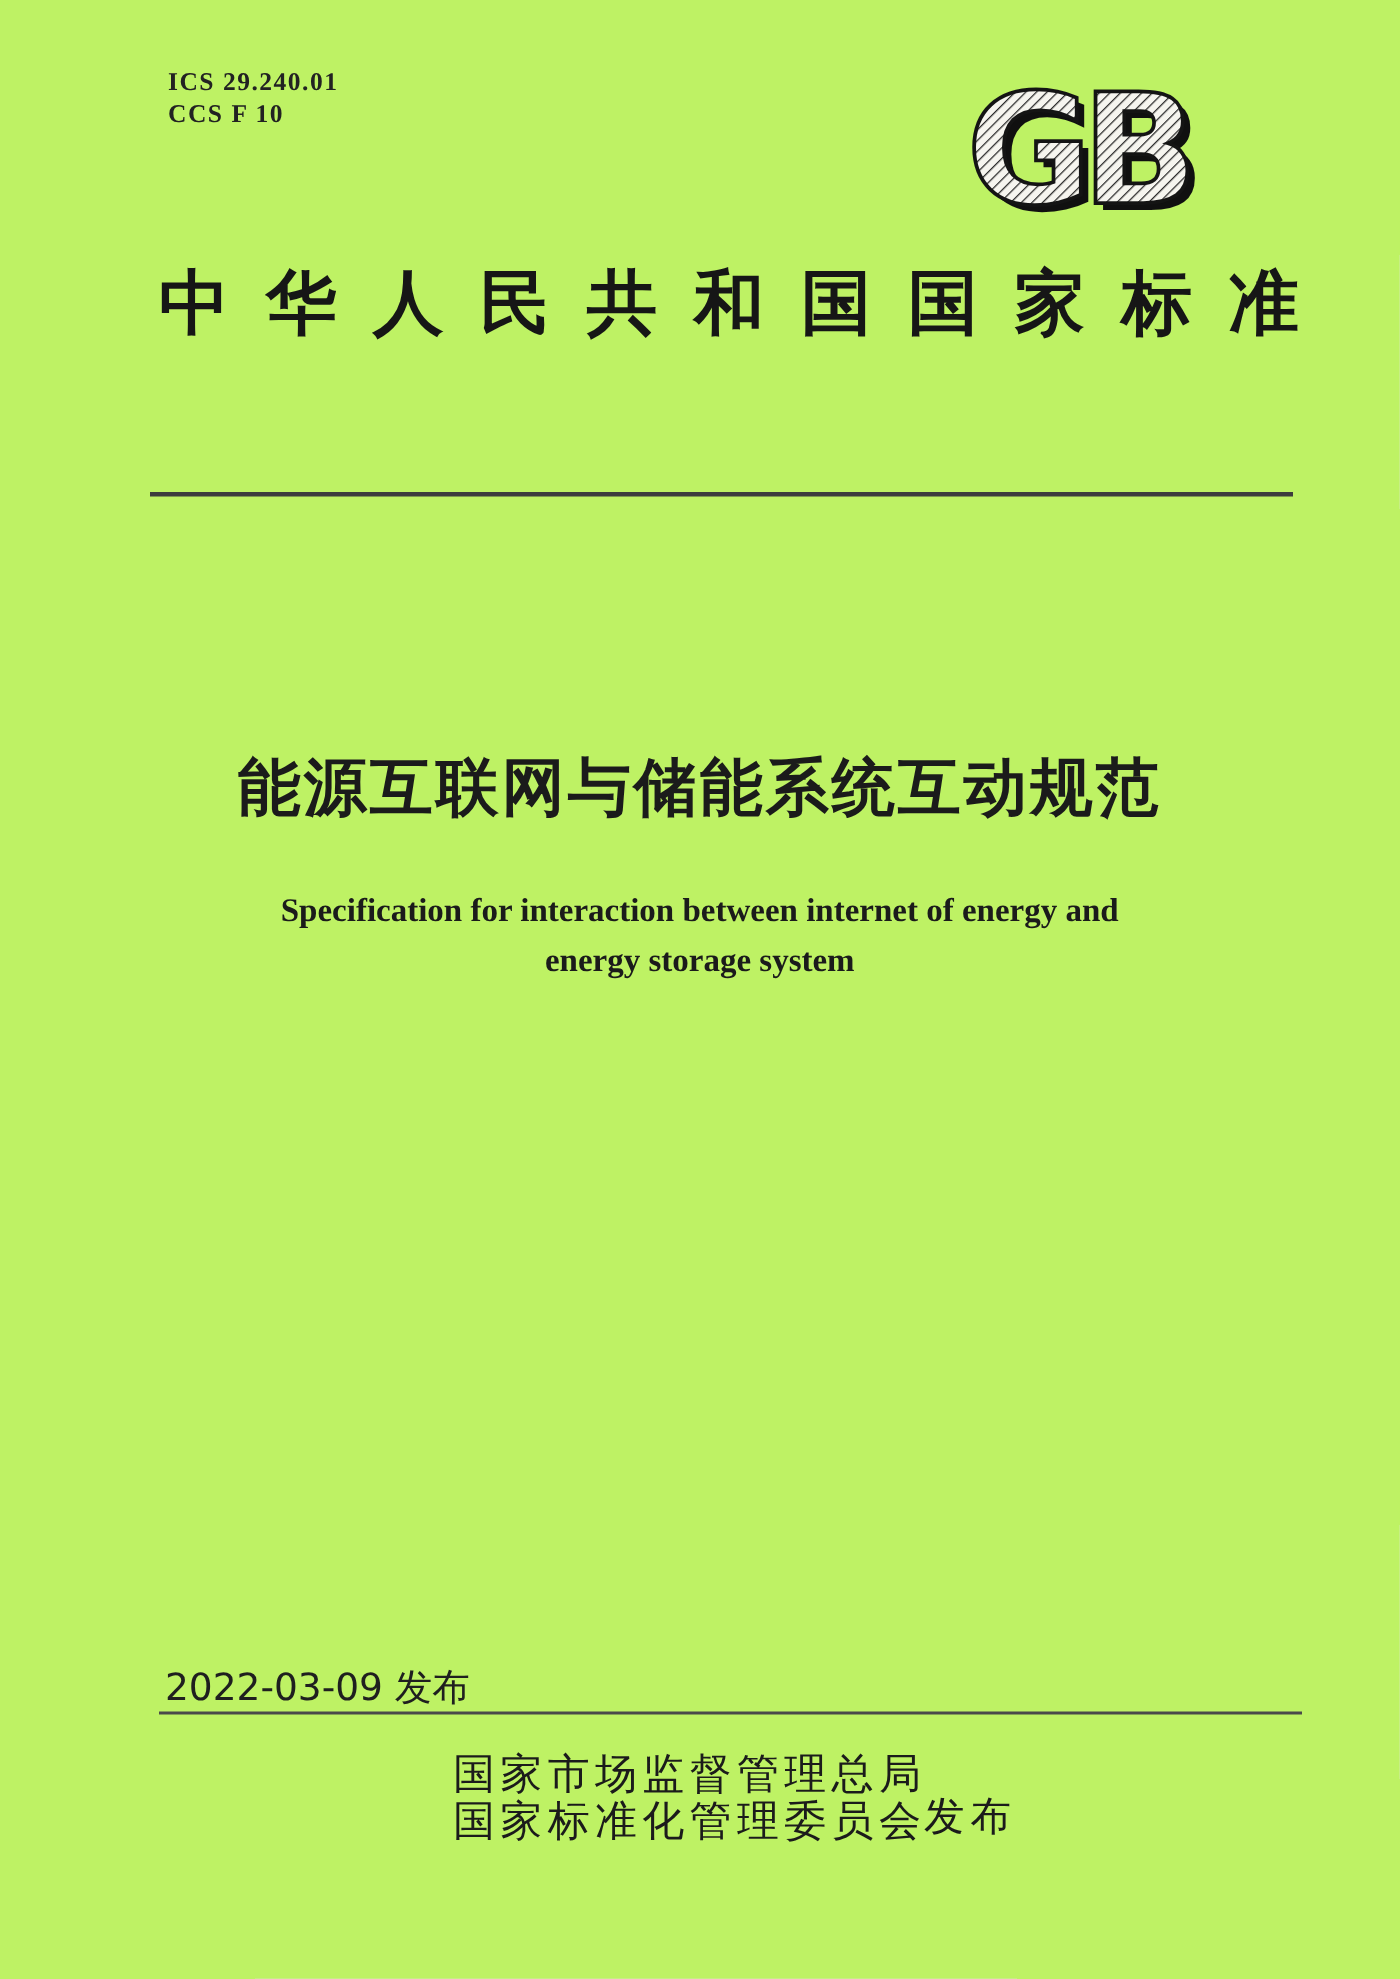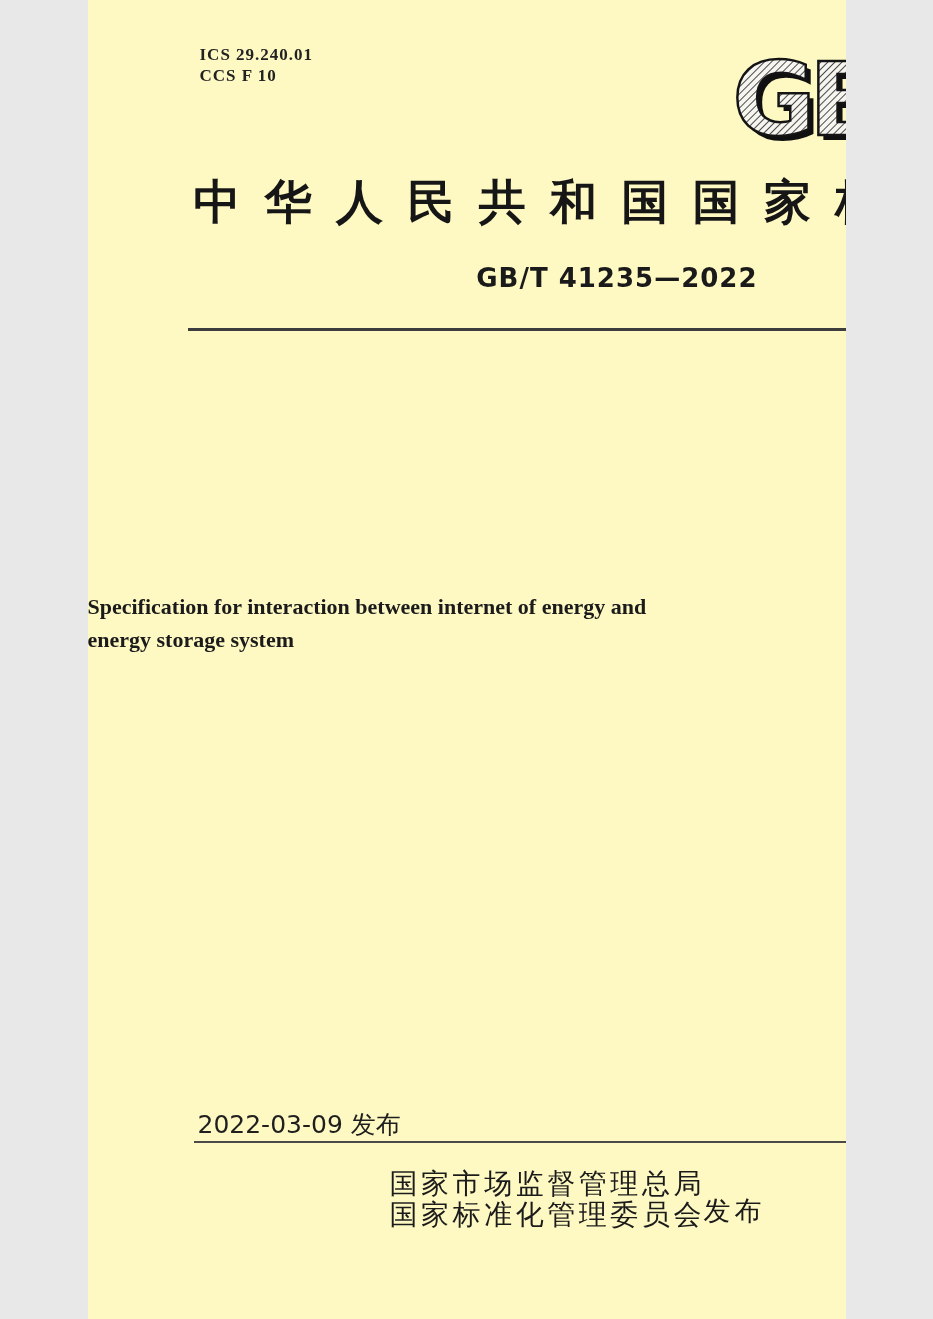--- a/index.html
+++ b/index.html
@@ -2,24 +2,24 @@
 <html><head>
 <meta charset="utf-8">
 <style>
   html, body { margin: 0; padding: 0; }
   body {
     background: #e8e8e8;
     font-family: "Liberation Sans", sans-serif;
   }
   .page {
     position: relative;
-    width: 758px;
+    width: 933px;
     height: 1319px;
     margin: 0 auto;
-    background: #fef9c3;
+    background: #bef264;
     color: #1c1c1c;
     overflow: hidden;
   }
 
   
   .ics-block {
     position: absolute;
     left: 112px;
     top: 44px;
     font-family: "Liberation Serif", serif;
@@ -90,21 +90,21 @@
     letter-spacing: 2px;
     color: #1b1b1b;
   }
 
   
   .doc-title-en {
     position: absolute;
     left: 0;
     top: 590px;
     width: 933px;
-    text-align: left;
+    text-align: center;
     font-family: "Liberation Serif", serif;
     font-weight: bold;
     font-size: 22px;
     line-height: 33px;
     color: #1b1b1b;
   }
 
   
   .dates-row {
     position: absolute;
@@ -190,24 +190,24 @@
       <span>民</span>
       <span>共</span>
       <span>和</span>
       <span>国</span>
       <span>国</span>
       <span>家</span>
       <span>标</span>
       <span>准</span>
     </div>
 
-  <div class="standard-number">GB/T 41235—2022</div>
 
   <div class="rule-top"></div>
 
+  <div class="doc-title-zh">能源互联网与储能系统互动规范</div>
 
   <div class="doc-title-en">
     <div>Specification for interaction between internet of energy and</div>
     <div>energy storage system</div>
   </div>
 
   <div class="dates-row">
     <span>2022-03-09 发布</span>
   </div>
 

